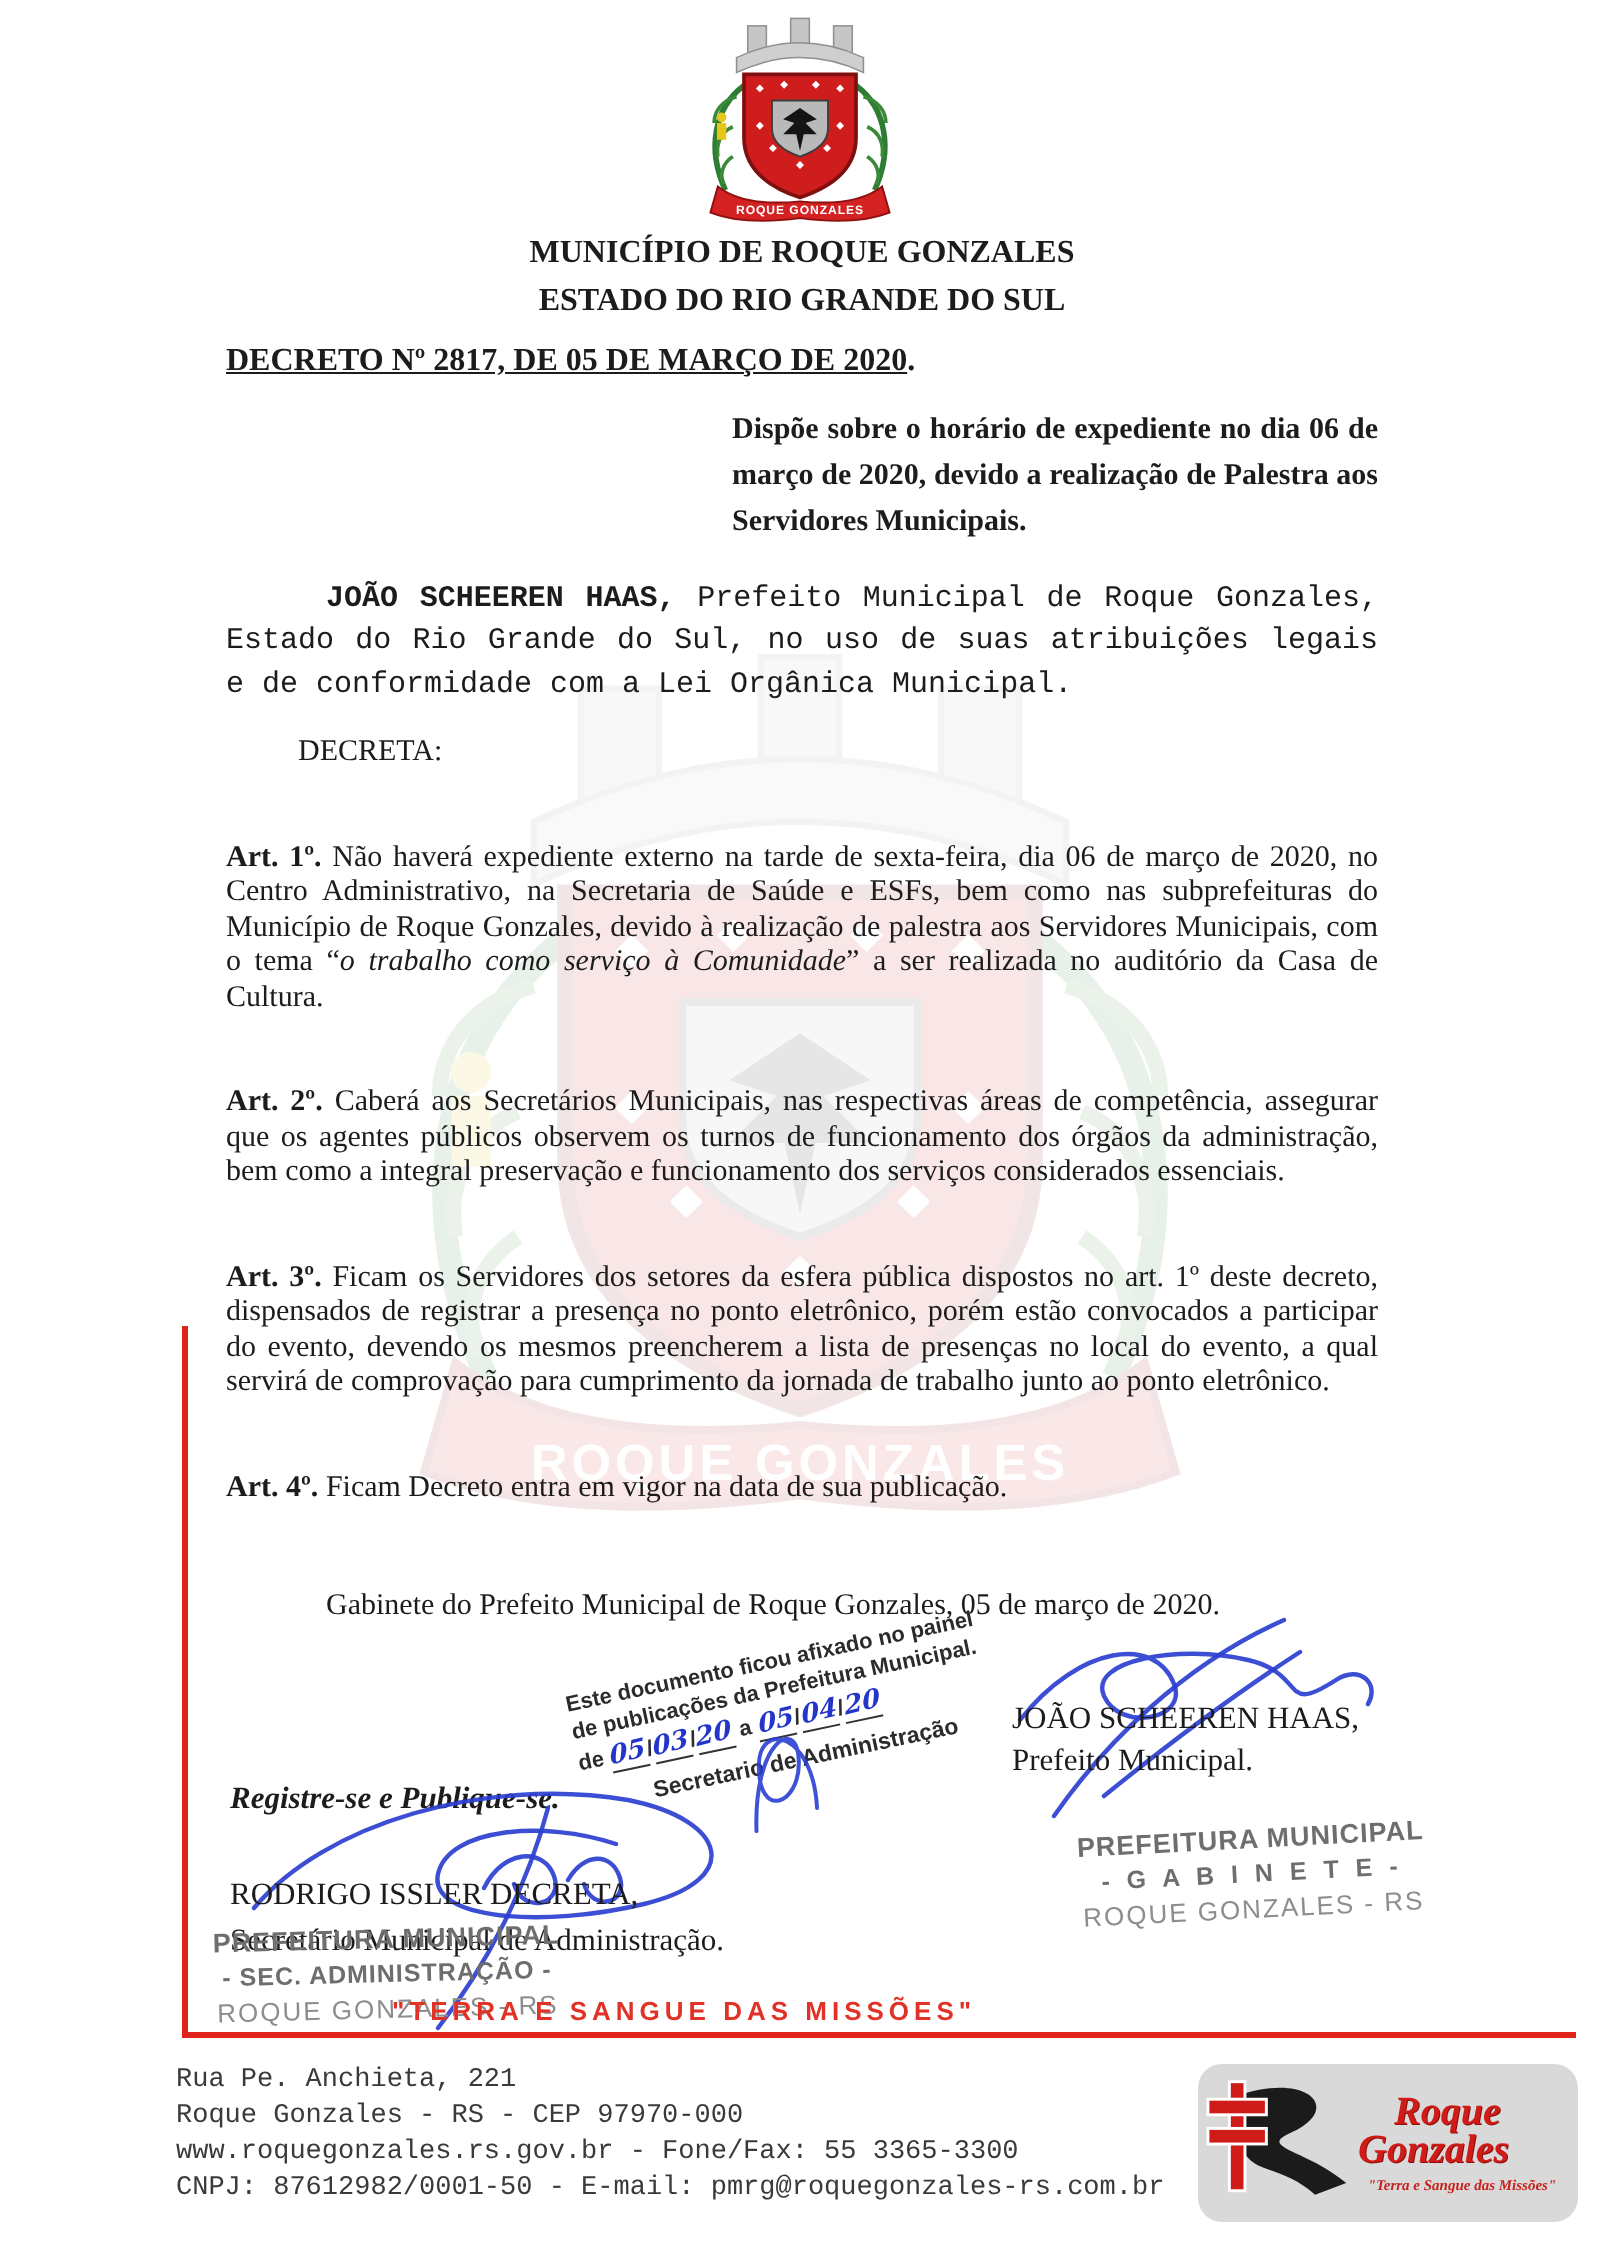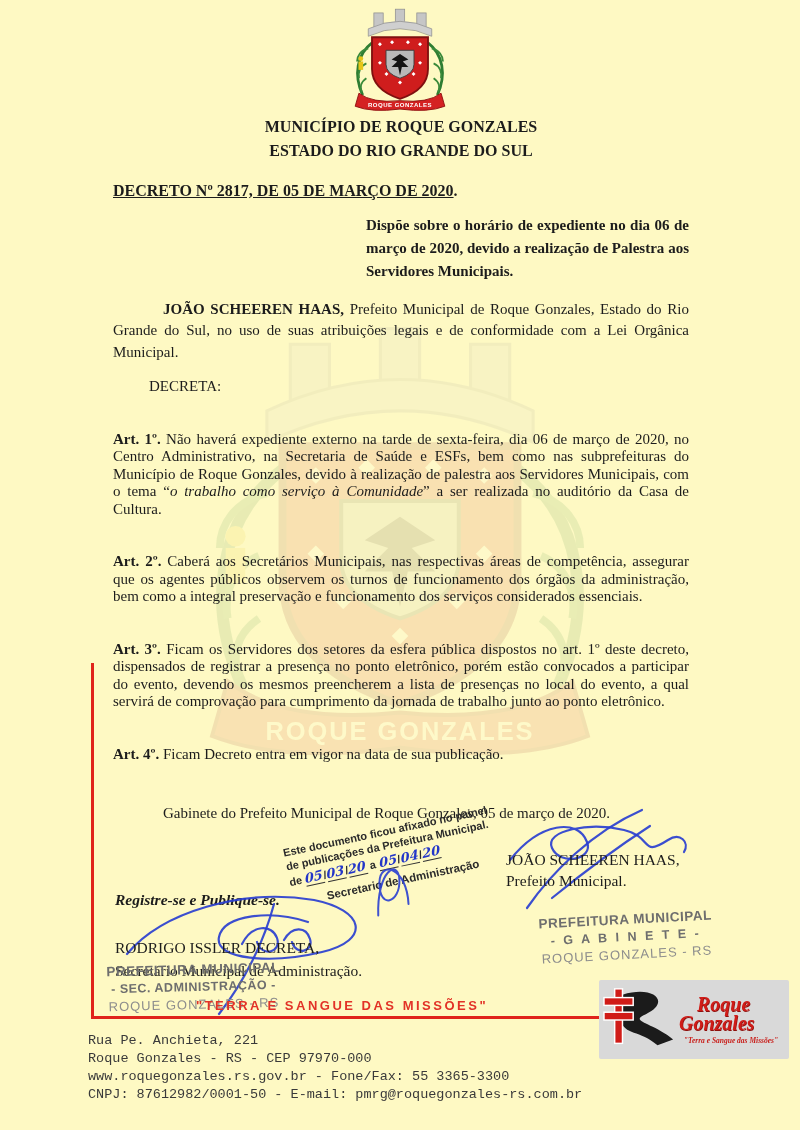--- a/index.html
+++ b/index.html
@@ -1,30 +1,30 @@
 <!DOCTYPE html>
 <html><head>
 <meta charset="utf-8">
 <style>
   html,body{margin:0;padding:0;background:#e8e8e8;}
   .page{
-    position:relative;width:800px;height:1130px;margin:0 auto;background:#fef9c3;
+    position:relative;width:800px;height:1130px;margin:0 auto;background:#ffffff;
     font-family:"Liberation Serif",serif;color:#1c1c1c;overflow:hidden;
   }
   
   .crest{position:absolute;left:344px;top:6px;width:112px;height:110px;}
   .watermark{position:absolute;left:165px;top:320px;width:470px;height:452px;opacity:0.10;pointer-events:none;}
   
   .doc{position:absolute;left:113px;top:118px;width:576px;font-size:15px;line-height:17.5px;}
   .title-line{ text-align:center;font-weight:bold;font-size:16px;line-height:17px;}
   .title-line2{margin-top:7px;}
-  .decree-title{margin-top:23px;font-weight:bold;font-size:16px;}
+  .decree-title{margin-top:13px;font-weight:bold;font-size:16px;}
   .decree-title .und{text-decoration:underline;}
   .summary{margin-top:14px;margin-left:253px;width:323px;font-weight:bold;text-align:justify;line-height:23px;}
-  .preamble{margin-top:16px;text-align:justify;text-indent:50px;line-height:21.5px;}
+  .preamble{margin-top:16px;text-align:justify;text-indent:50px;line-height:21.5px;font-family:Liberation Mono, monospace;}
   .decreta{margin-top:12px;padding-left:36px;font-weight:normal;}
   .art{margin-top:35px;text-align:justify;line-height:17.5px;}
   .art b{font-weight:bold;}
   .closing{margin-top:42px;padding-left:50px;}
   
   .pub-stamp{
     position:absolute;left:286px;top:822px;width:225px;transform:rotate(-12deg);
     font-family:"Liberation Sans",sans-serif;font-size:11px;font-weight:bold;color:#2b2b2b;line-height:14px;
   }
   .pub-stamp .dates{margin-top:2px;font-size:11px;}
@@ -54,22 +54,22 @@
   .motto-red{
     position:absolute;left:196px;top:998px;font-family:"Liberation Sans",sans-serif;
     font-weight:bold;font-size:13px;letter-spacing:2.5px;color:#e23227;white-space:nowrap;
   }
   
   .footer-text{
     position:absolute;left:88px;top:1032px;width:556px;text-align:left;
     font-family:Liberation Mono, monospace;font-size:13.5px;color:#3a3a3a;line-height:18px;
   }
   .logo-box{
-    position:absolute;left:599px;top:980px;width:190px;height:79px;background:#d9d9d9;
-    border-radius:2px;display:flex;align-items:center;
+    position:absolute;left:599px;top:1032px;width:190px;height:79px;background:#d9d9d9;
+    border-radius:12px;display:flex;align-items:center;
   }
   .logo-art{width:78px;height:74px;margin-left:2px;flex:0 0 auto;}
   .logo-words{flex:1;padding-right:6px;}
   .logo-name{font-family:"Liberation Serif",serif;font-style:italic;font-weight:bold;color:#d01c18;font-size:20px;line-height:19px;text-shadow:.5px .5px 0 #8e0f0c;}
   .logo-name-1{margin-left:18px;}
   .logo-motto{margin-top:3px;font-family:"Liberation Serif",serif;font-style:italic;font-weight:bold;color:#c9201c;font-size:7.5px;text-align:center;white-space:nowrap;}
 </style>
 </head>
 <body>
 

